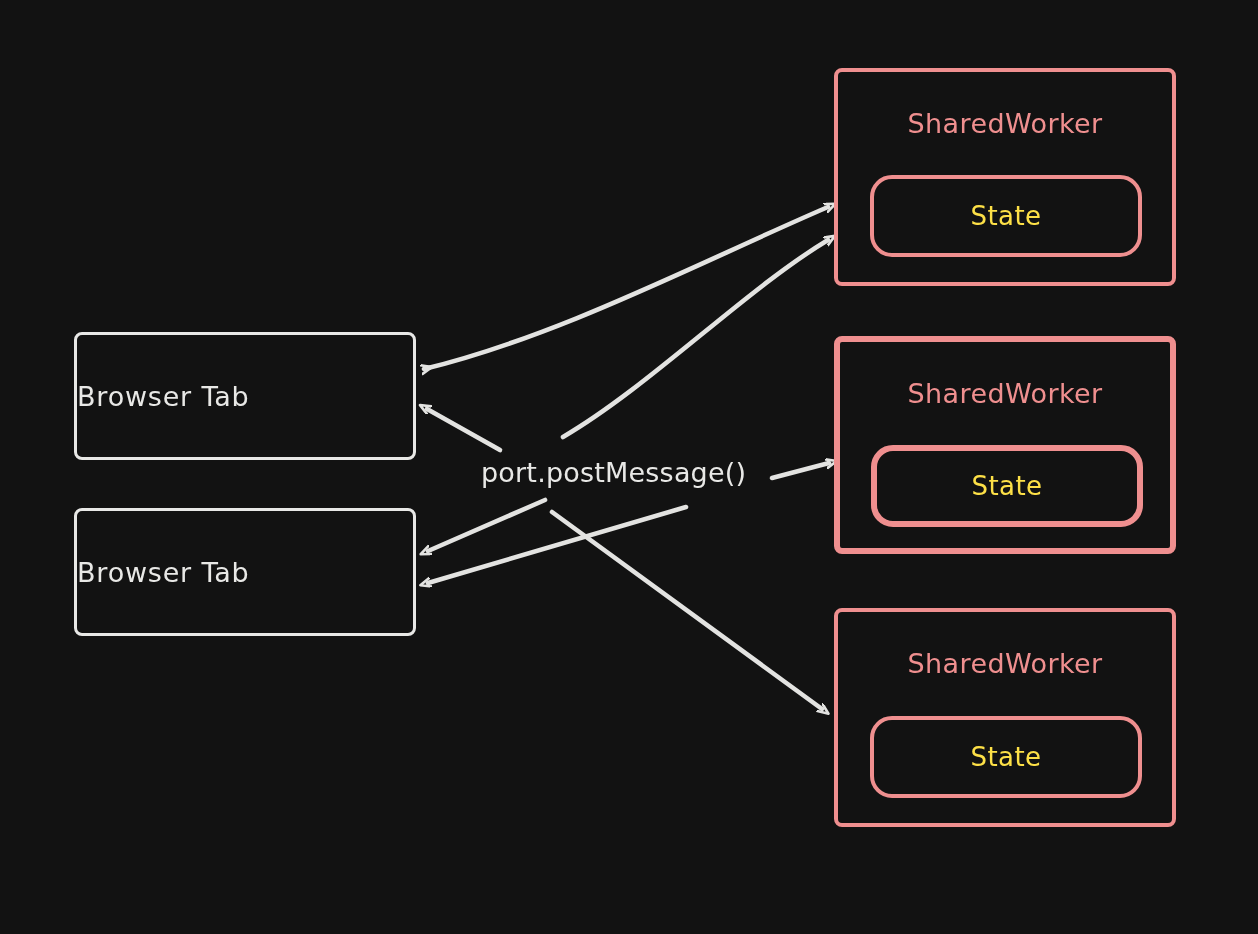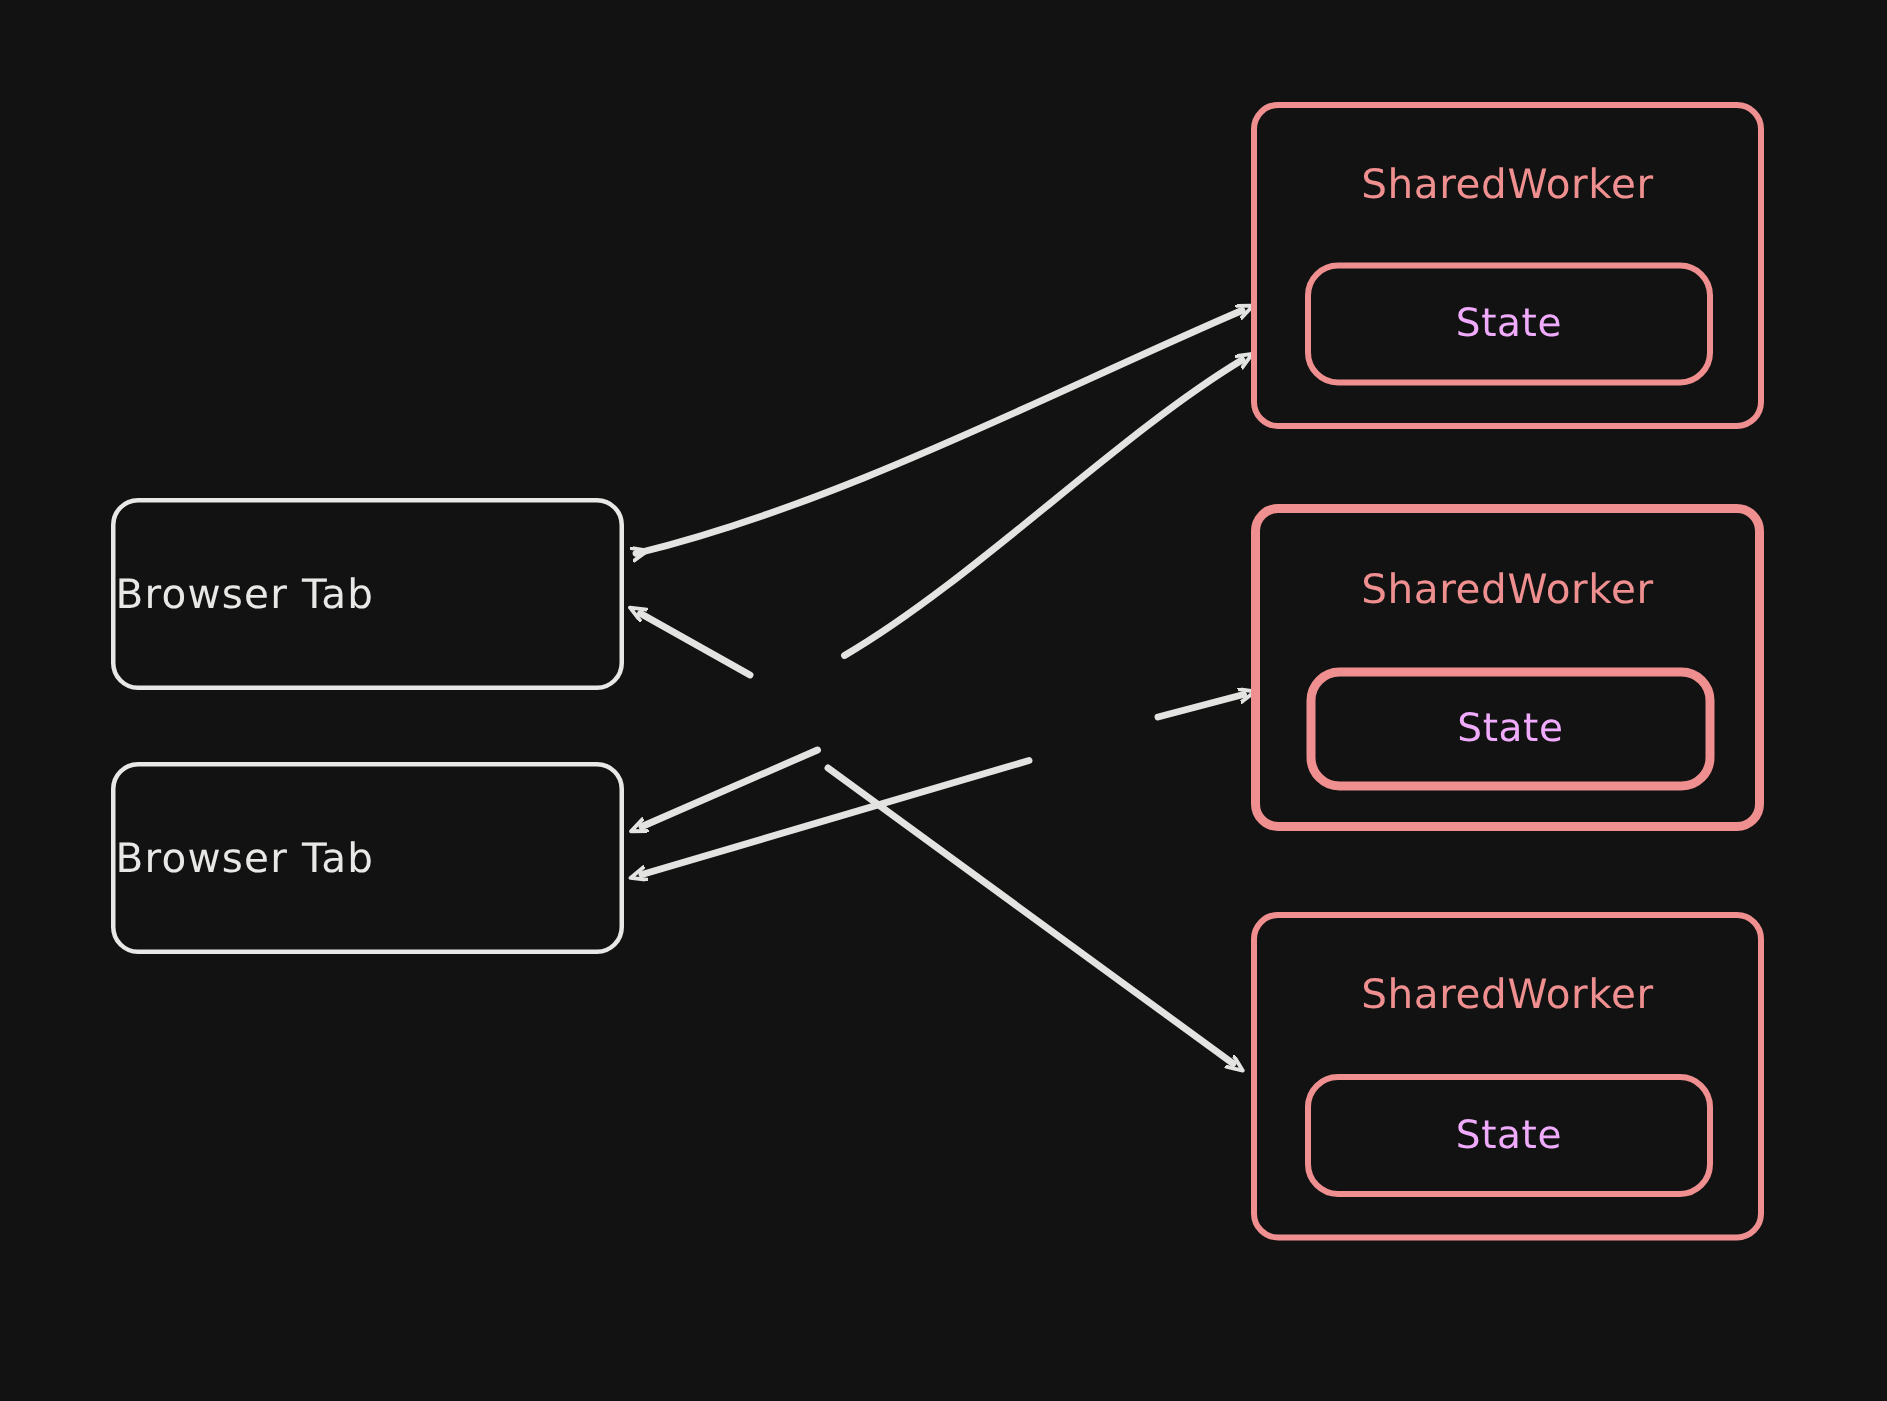--- a/index.html
+++ b/index.html
@@ -19,21 +19,21 @@
     position: absolute;
     left: 0;
     top: 0;
     width: 1258px;
     height: 934px;
     pointer-events: none;
   }
   .node {
     position: absolute;
     box-sizing: border-box;
-    border-radius: 18px;
+    border-radius: 8px;
     background: #121212;
   }
   .node-tab {
     border: 3px solid #e8e8e6;
     display: flex;
     align-items: center;
     justify-content: flex-start;
   }
   .node-worker {
     border: 4px solid #ef8f8f;
@@ -55,21 +55,21 @@
     box-sizing: border-box;
     border: 4px solid #ef8f8f;
     border-radius: 22px;
     background: #121212;
     display: flex;
     align-items: center;
     justify-content: center;
   }
   .state-box.thick { border-width: 6px; }
   .state-label {
-    color: #f0abfc;
+    color: #fde047;
     font-size: 26px;
     letter-spacing: 0.4px;
   }
   .tab-label {
     color: #e8e8e6;
     font-size: 27px;
     letter-spacing: 0.8px;
   }
   .edge-label {
     position: absolute;
@@ -128,14 +128,15 @@
     </div>
   </div>
 
   <div class="node node-worker" style="left:834px; top:608px; width:342px; height:219px;">
     <div class="worker-title" style="top:36px;">SharedWorker</div>
     <div class="state-box" style="left:32px; top:104px; width:272px; height:82px;">
       <span class="state-label">State</span>
     </div>
   </div>
 
+  <div class="edge-label" style="left:481px; top:457px;">port.postMessage()</div>
 
 </div>
 
 </body></html>

